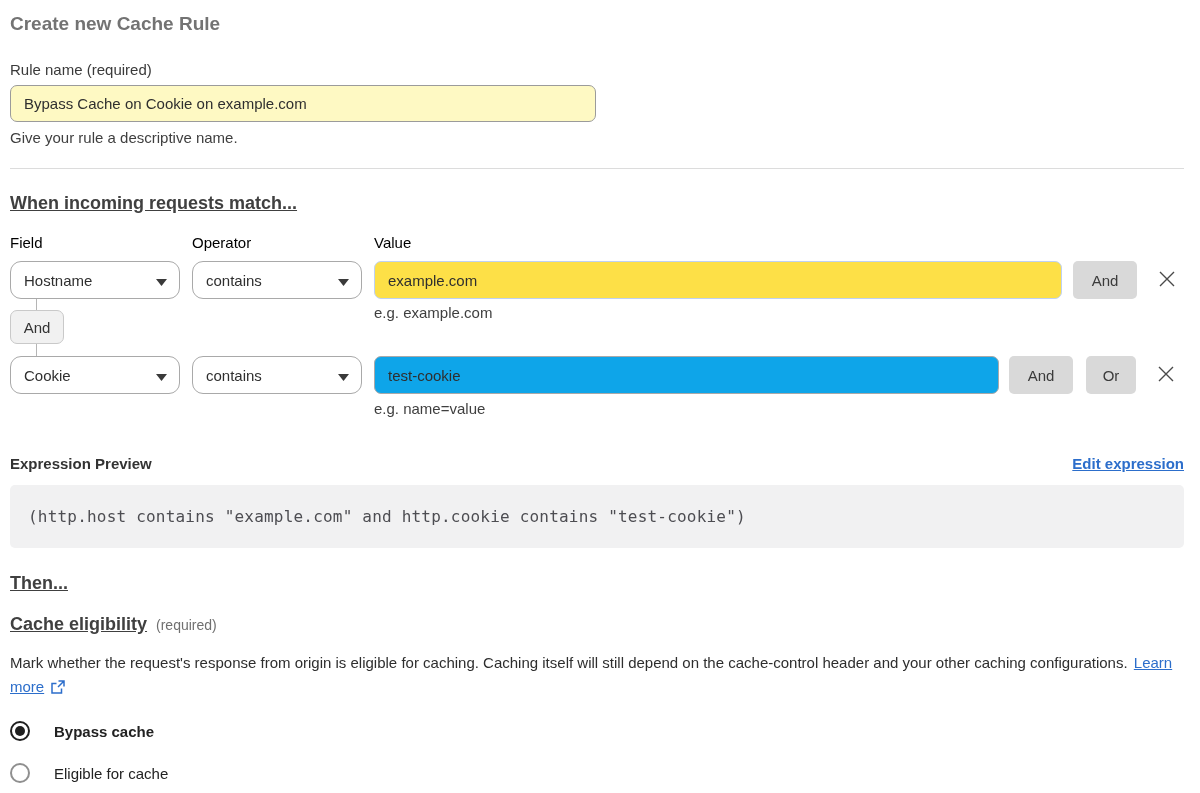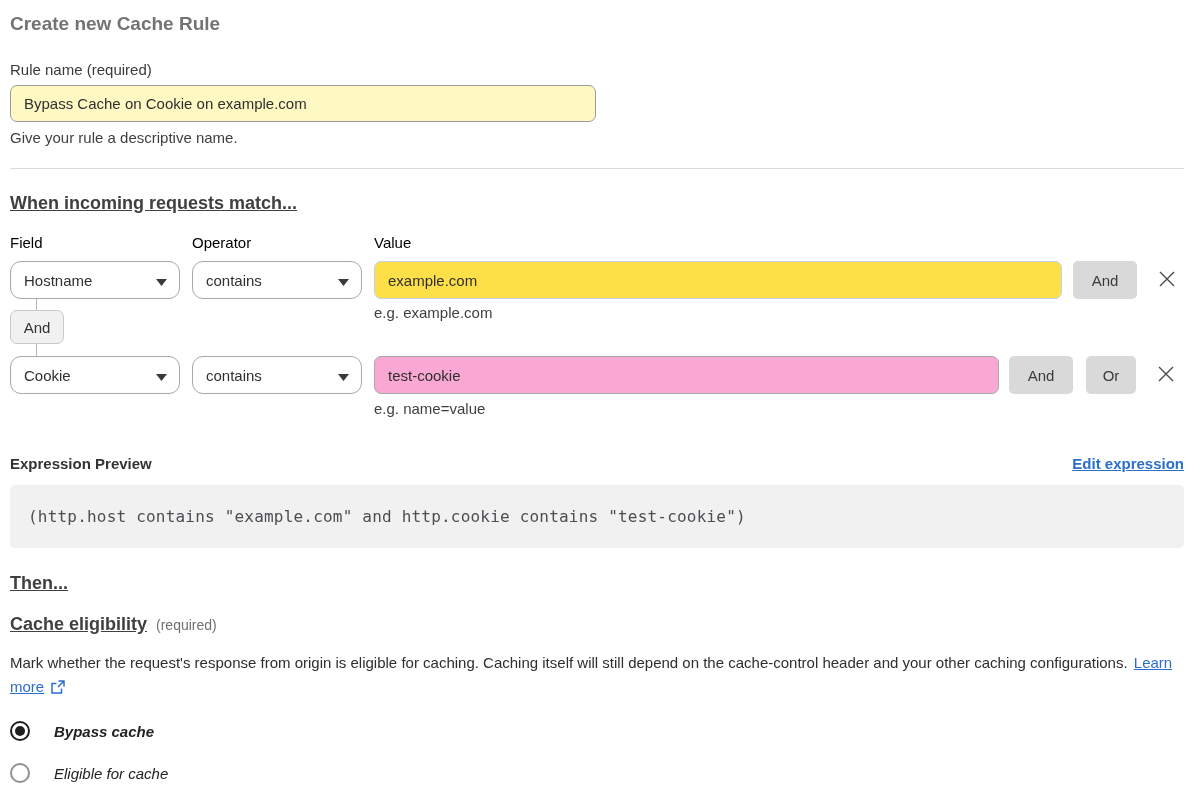--- a/index.html
+++ b/index.html
@@ -18,21 +18,21 @@
   .section-heading { font-size:18px; font-weight:700; color:#404040; margin:24px 0 0;text-decoration:underline; }
 
   .cols { display:flex; margin-top:20px; font-size:15px; color:#000000; }
   .col { width:182px; }
 
   .cond-row { display:flex; align-items:stretch; height:38px; margin-top:10px; }
   .select-box { width:170px; border:1px solid #a9a9a9; border-radius:11px; background:#fff;
                 display:flex; align-items:center; justify-content:space-between;
                 padding:0 12px 0 13px; font-size:15px; color:#2f2f2f; margin-right:12px; cursor:pointer; }
   .value-input { border:1px solid #a9a9a9; border-radius:7px; font-size:15px; color:#2f2f2f;
-                 padding:0 13px; font-family:inherit; height:38px; background:#f9a8d4; }
+                 padding:0 13px; font-family:inherit; height:38px; background:#0ea5e9; }
   .value-input.highlight { background:#fde047; border-color:#bed1f4; }
   .w-row1 { width:688px; } .w-row2 { width:625px; }
   .logic-btn { height:38px; border:none; border-radius:5px; background:#d9d9d9; color:#3b3b3b;
                font-size:15px; font-family:inherit; cursor:pointer; }
   .btn-and { width:64px; margin-left:11px; } .btn-or { width:50px; margin-left:13px; }
   .remove-btn { background:none; border:none; margin-left:17px; width:26px; display:flex;
                 align-items:center; justify-content:center; cursor:pointer; padding:0; }
 
   .connector-zone { position:relative; height:57px; }
   .connector-line { position:absolute; left:26px; width:1px; background:#b5b5b5; }
@@ -56,21 +56,21 @@
   .desc { margin-top:16px; font-size:15px; line-height:24px; color:#2e2e2e; max-width:1165px; }
   .desc .link { margin-left:2px; margin-right:6px; }
   .ext-icon svg { vertical-align:-3px; }
 
   .radio-row { display:flex; align-items:center; margin-top:22px; cursor:pointer; width:max-content; }
   .radio { width:20px; height:20px; border-radius:50%; flex:0 0 auto; }
   .radio.selected { border:2px solid #1f1f1f; position:relative; }
   .radio.selected::after { content:""; position:absolute; left:3px; top:3px; width:10px; height:10px;
                            border-radius:50%; background:#1f1f1f; }
   .radio.unselected { border:2px solid #8f8f8f; }
-  .radio-label { margin-left:24px; font-size:15px; color:#222;font-style:italic; }
+  .radio-label { margin-left:24px; font-size:15px; color:#222; }
   .radio-label.bold { font-weight:700; }
 </style>
 </head>
 <body>
 
 <div class="page">
 
   <h1 class="title">Create new Cache Rule</h1>
 
   <div class="field-label">Rule name (required)</div>

